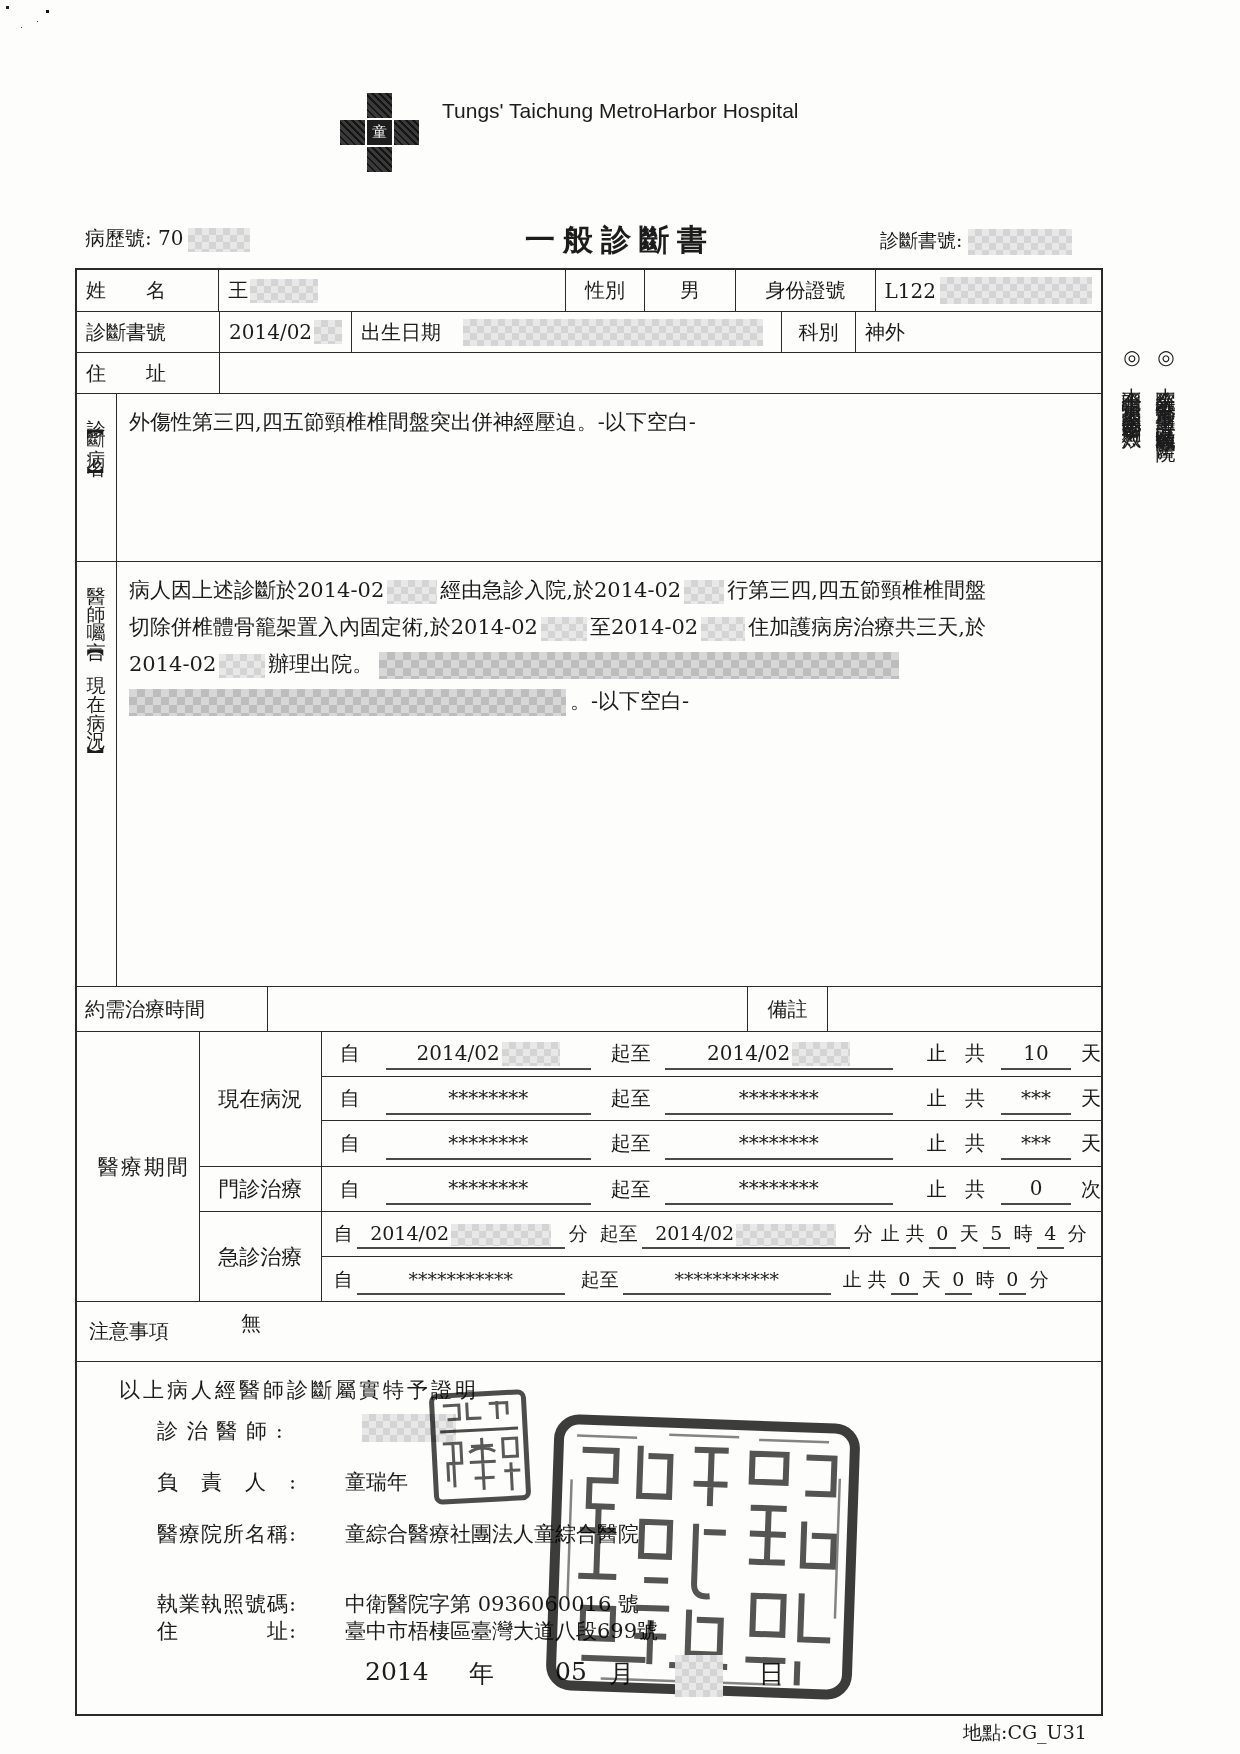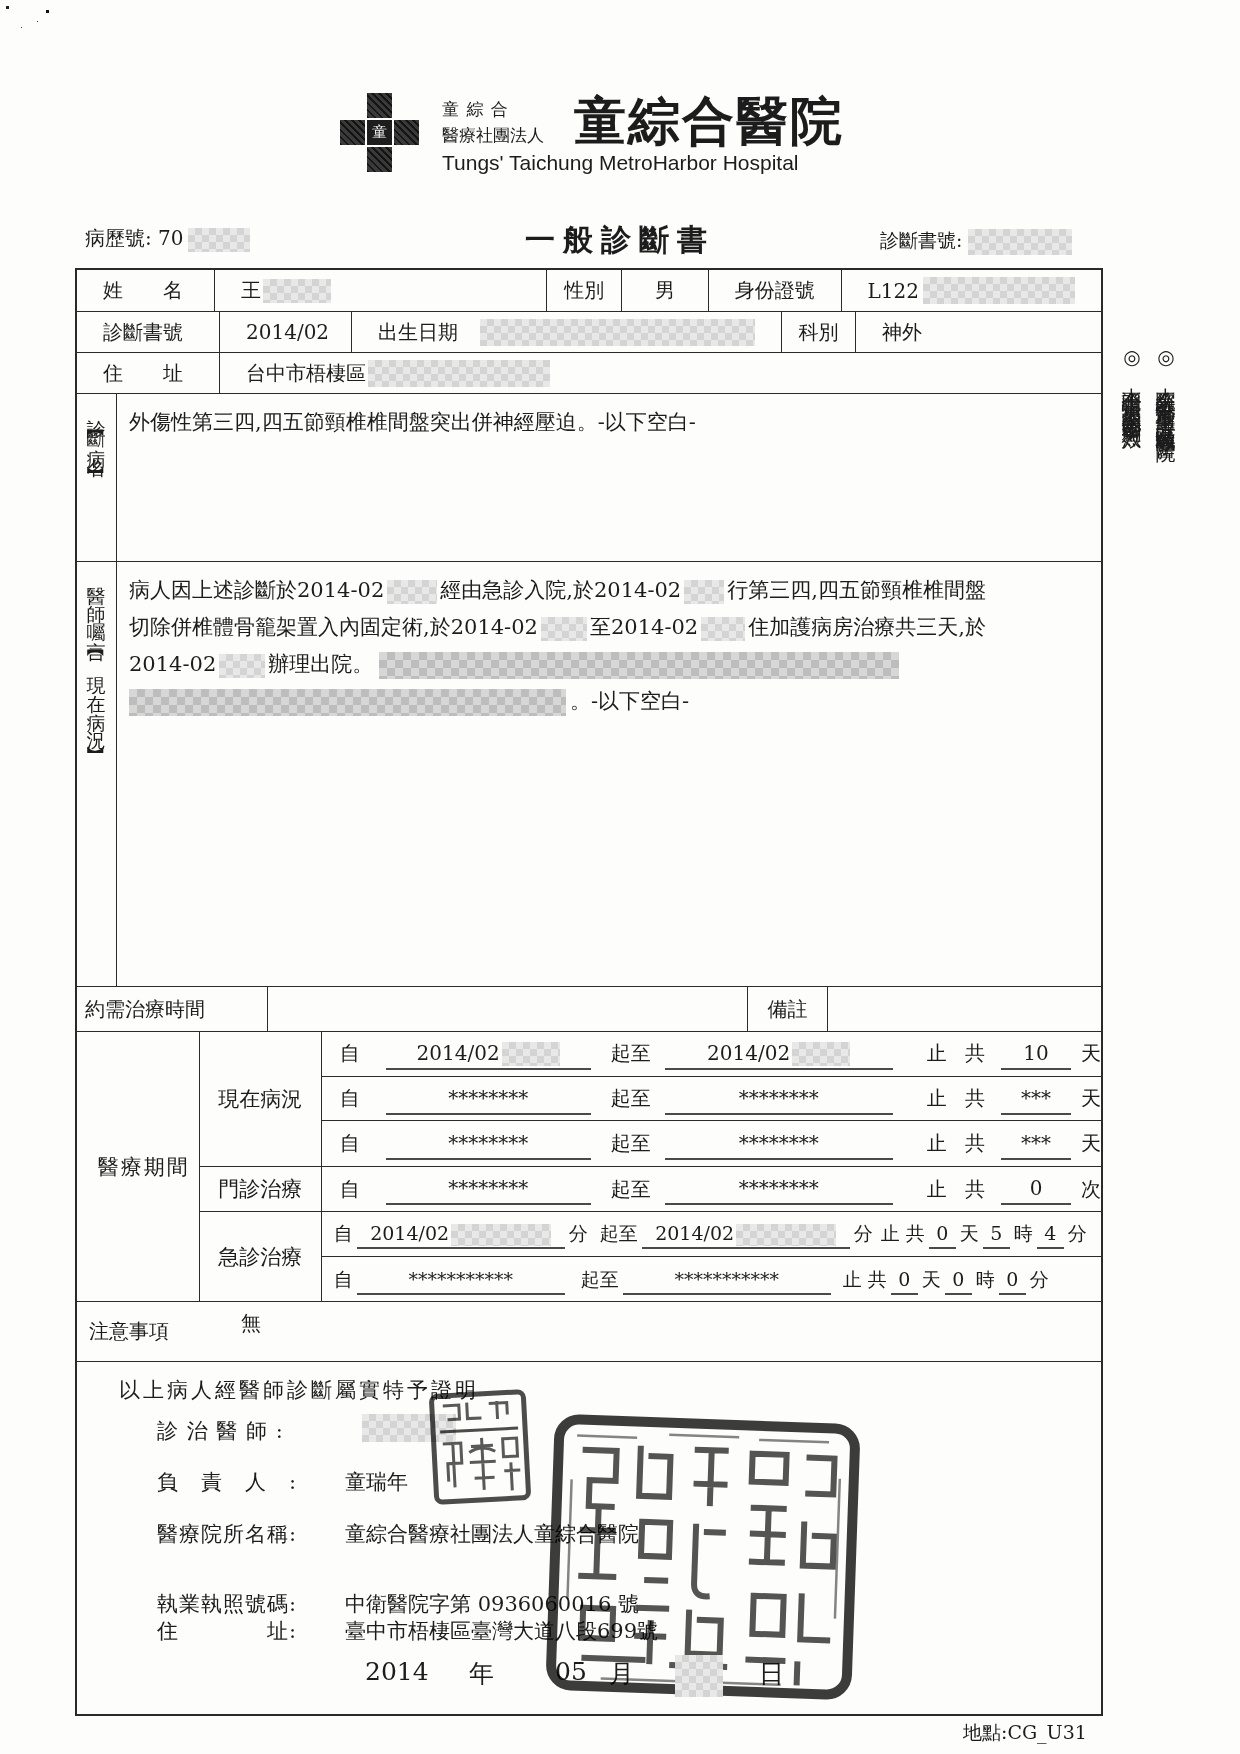--- a/index.html
+++ b/index.html
@@ -28,21 +28,21 @@
   .doctitle{position:absolute;left:50%;transform:translateX(-50%);top:220px;font-size:30px;letter-spacing:8px;font-weight:600;white-space:nowrap;}
   .certno{position:absolute;left:880px;top:228px;font-size:19px;}
   
   .px{display:inline-block;vertical-align:middle;
     background:repeating-conic-gradient(#d4d4d4 0% 25%,#e8e8e8 0% 50%) 0 0/14px 14px;}
   .px.dk{background:repeating-conic-gradient(#bdbdbd 0% 25%,#d7d7d7 0% 50%) 0 0/16px 16px;}
   
   .box{position:absolute;left:75px;top:268px;width:1028px;height:1448px;
     border:2px solid #2a2a2a;box-sizing:border-box;display:flex;flex-direction:column;}
   .tr{display:flex;border-bottom:1px solid #2a2a2a;box-sizing:border-box;flex:0 0 auto;}
-  .td{border-right:1px solid #2a2a2a;box-sizing:border-box;display:flex;align-items:center;padding:0 26px;font-size:20px;white-space:nowrap;}
+  .td{border-right:1px solid #2a2a2a;box-sizing:border-box;display:flex;align-items:center;padding:0 9px;font-size:20px;white-space:nowrap;}
   .td.nb{border-right:none;}
   .td.ctr{justify-content:center;padding:0 2px;}
   .vcell{width:40px;border-right:1px solid #2a2a2a;box-sizing:border-box;
     display:flex;justify-content:center;padding-top:10px;flex:0 0 auto;}
   .vtxt{writing-mode:vertical-rl;font-size:19px;letter-spacing:10px;line-height:1;}
   .content{flex:1;box-sizing:border-box;padding:10px 12px;font-size:21px;}
   .nline{line-height:37px;white-space:nowrap;}
   
   .period{display:flex;box-sizing:border-box;}
   .pA{width:111px;border-right:1px solid #2a2a2a;box-sizing:border-box;display:flex;align-items:center;justify-content:center;font-size:21px;letter-spacing:2px;margin-left:12px;}
@@ -90,27 +90,20 @@
     <div class="logo">
       <div class="sq" style="left:27px;top:0;"></div>
       <div class="sq" style="left:0;top:27px;"></div>
       <div class="sq c" style="left:27px;top:27px;">
           <span>童</span>
         </div>
       <div class="sq" style="left:54px;top:27px;"></div>
       <div class="sq" style="left:27px;top:54px;"></div>
     </div>
     <div class="hdr-mid">
-      <div class="hdr-top">
-        <div class="hdr-small">
-          <div class="l1">童 綜 合</div>
-          <div class="l2">醫療社團法人</div>
-        </div>
-        <div class="hdr-big">童綜合醫院</div>
-      </div>
       <div class="hdr-en">Tungs' Taichung MetroHarbor Hospital</div>
     </div>
   </div>
 
   <div class="chartno"><span>病歷號: 70</span><span class="px" style="width:62px;height:24px;margin-left:4px;"></span></div>
   <div class="doctitle">一般診斷書</div>
   <div class="certno"><span>診斷書號:</span><span class="px" style="width:104px;height:26px;margin-left:6px;"></span></div>
 
   <div class="box">
 
@@ -138,24 +131,20 @@
       <div class="td" style="width:430px;">
           <span>出生日期</span>
           <span class="px" style="width:300px;height:27px;margin-left:22px;"></span>
         </div>
       <div class="td ctr" style="width:74px;">科別</div>
       <div class="td nb" style="flex:1;">神外</div>
     </div>
 
     <div class="tr" style="height:41px;">
       <div class="td" style="width:143px;">住　　址</div>
-      <div class="td nb" style="flex:1;">
-          <span>台中市梧棲區</span>
-          <span class="px" style="width:182px;height:27px;margin-left:2px;"></span>
-        </div>
     </div>
 
     <div class="tr" style="height:168px;">
       <div class="vcell">
           <span class="vtxt">診斷【病名】</span>
         </div>
       <div class="content" style="align-items:flex-start;">
         <div class="nline">外傷性第三四,四五節頸椎椎間盤突出併神經壓迫。-以下空白-</div>
       </div>
     </div>

